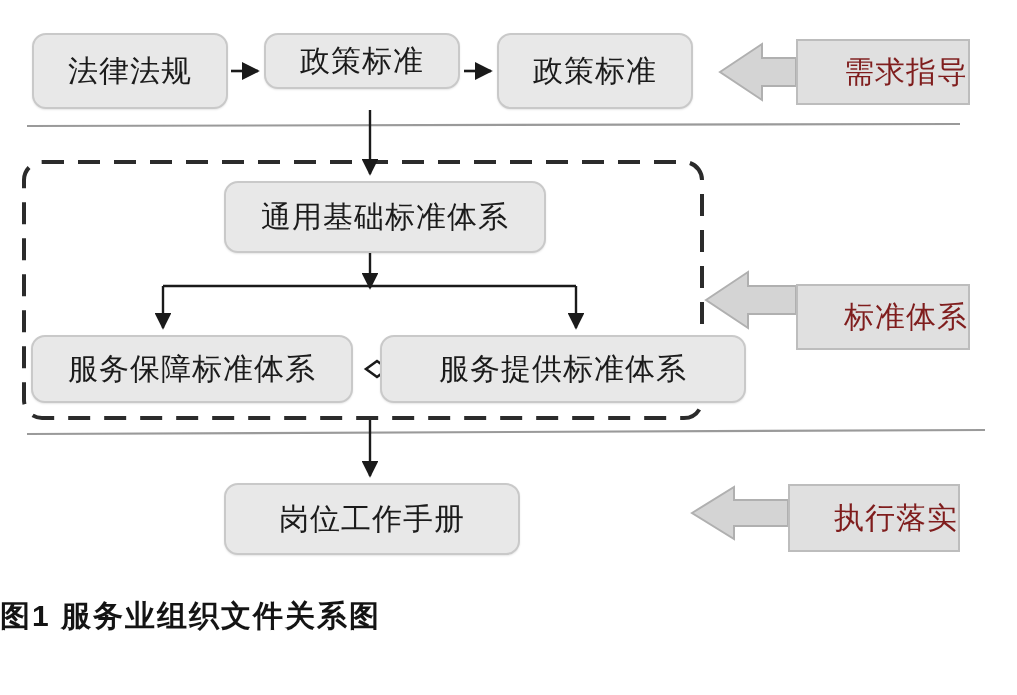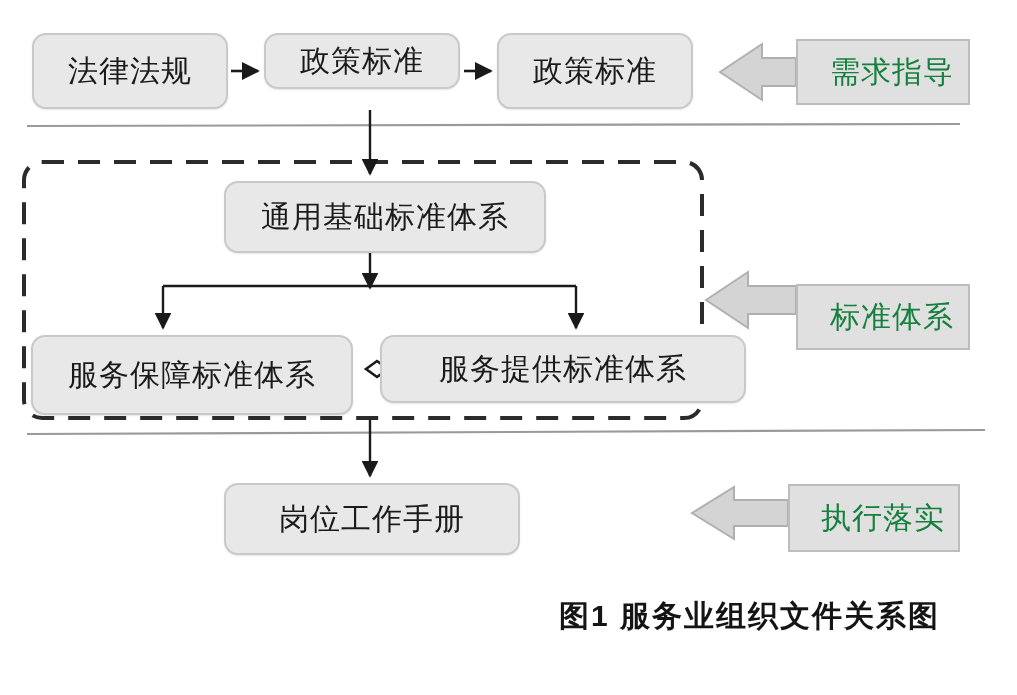--- a/index.html
+++ b/index.html
@@ -42,32 +42,32 @@
     box-shadow: 0 1px 2px rgba(0,0,0,0.10);
   }
   .side-box {
     position: absolute;
     box-sizing: border-box;
     background: #e0e0e0;
     border: 2px solid #bdbdbd;
     border-radius: 0;
     display: flex;
     align-items: center;
-    justify-content: center;
-    color: #15803d;
+    justify-content: flex-end;
+    color: #7f1d1d;
     font-family: "Liberation Serif", "DejaVu Serif", serif;
     font-size: 30px;
     letter-spacing: 1px;
     padding-left: 18px;
   }
   .caption {
     position: absolute;
     left: 0;
     width: 940px;
-    text-align: right;
+    text-align: left;
     font-family: "Liberation Sans", "DejaVu Sans", sans-serif;
     font-weight: bold;
     font-size: 30px;
     color: #141414;
     letter-spacing: 2px;
   }
 </style>
 </head>
 <body>
 
@@ -117,21 +117,21 @@
   </div>
 
   <div class="node-box" style="left:497px; top:33px; width:196px; height:76px;">
     <span>政策标准</span>
   </div>
 
   <div class="node-box" style="left:224px; top:181px; width:322px; height:72px;">
     <span>通用基础标准体系</span>
   </div>
 
-  <div class="node-box" style="left:31px; top:335px; width:322px; height:80px;text-align:right;">
+  <div class="node-box" style="left:31px; top:335px; width:322px; height:68px;text-align:right;">
     <span>服务保障标准体系</span>
   </div>
 
   <div class="node-box" style="left:380px; top:335px; width:366px; height:68px;">
     <span>服务提供标准体系</span>
   </div>
 
   <div class="node-box" style="left:224px; top:483px; width:296px; height:72px;">
     <span>岗位工作手册</span>
   </div>

